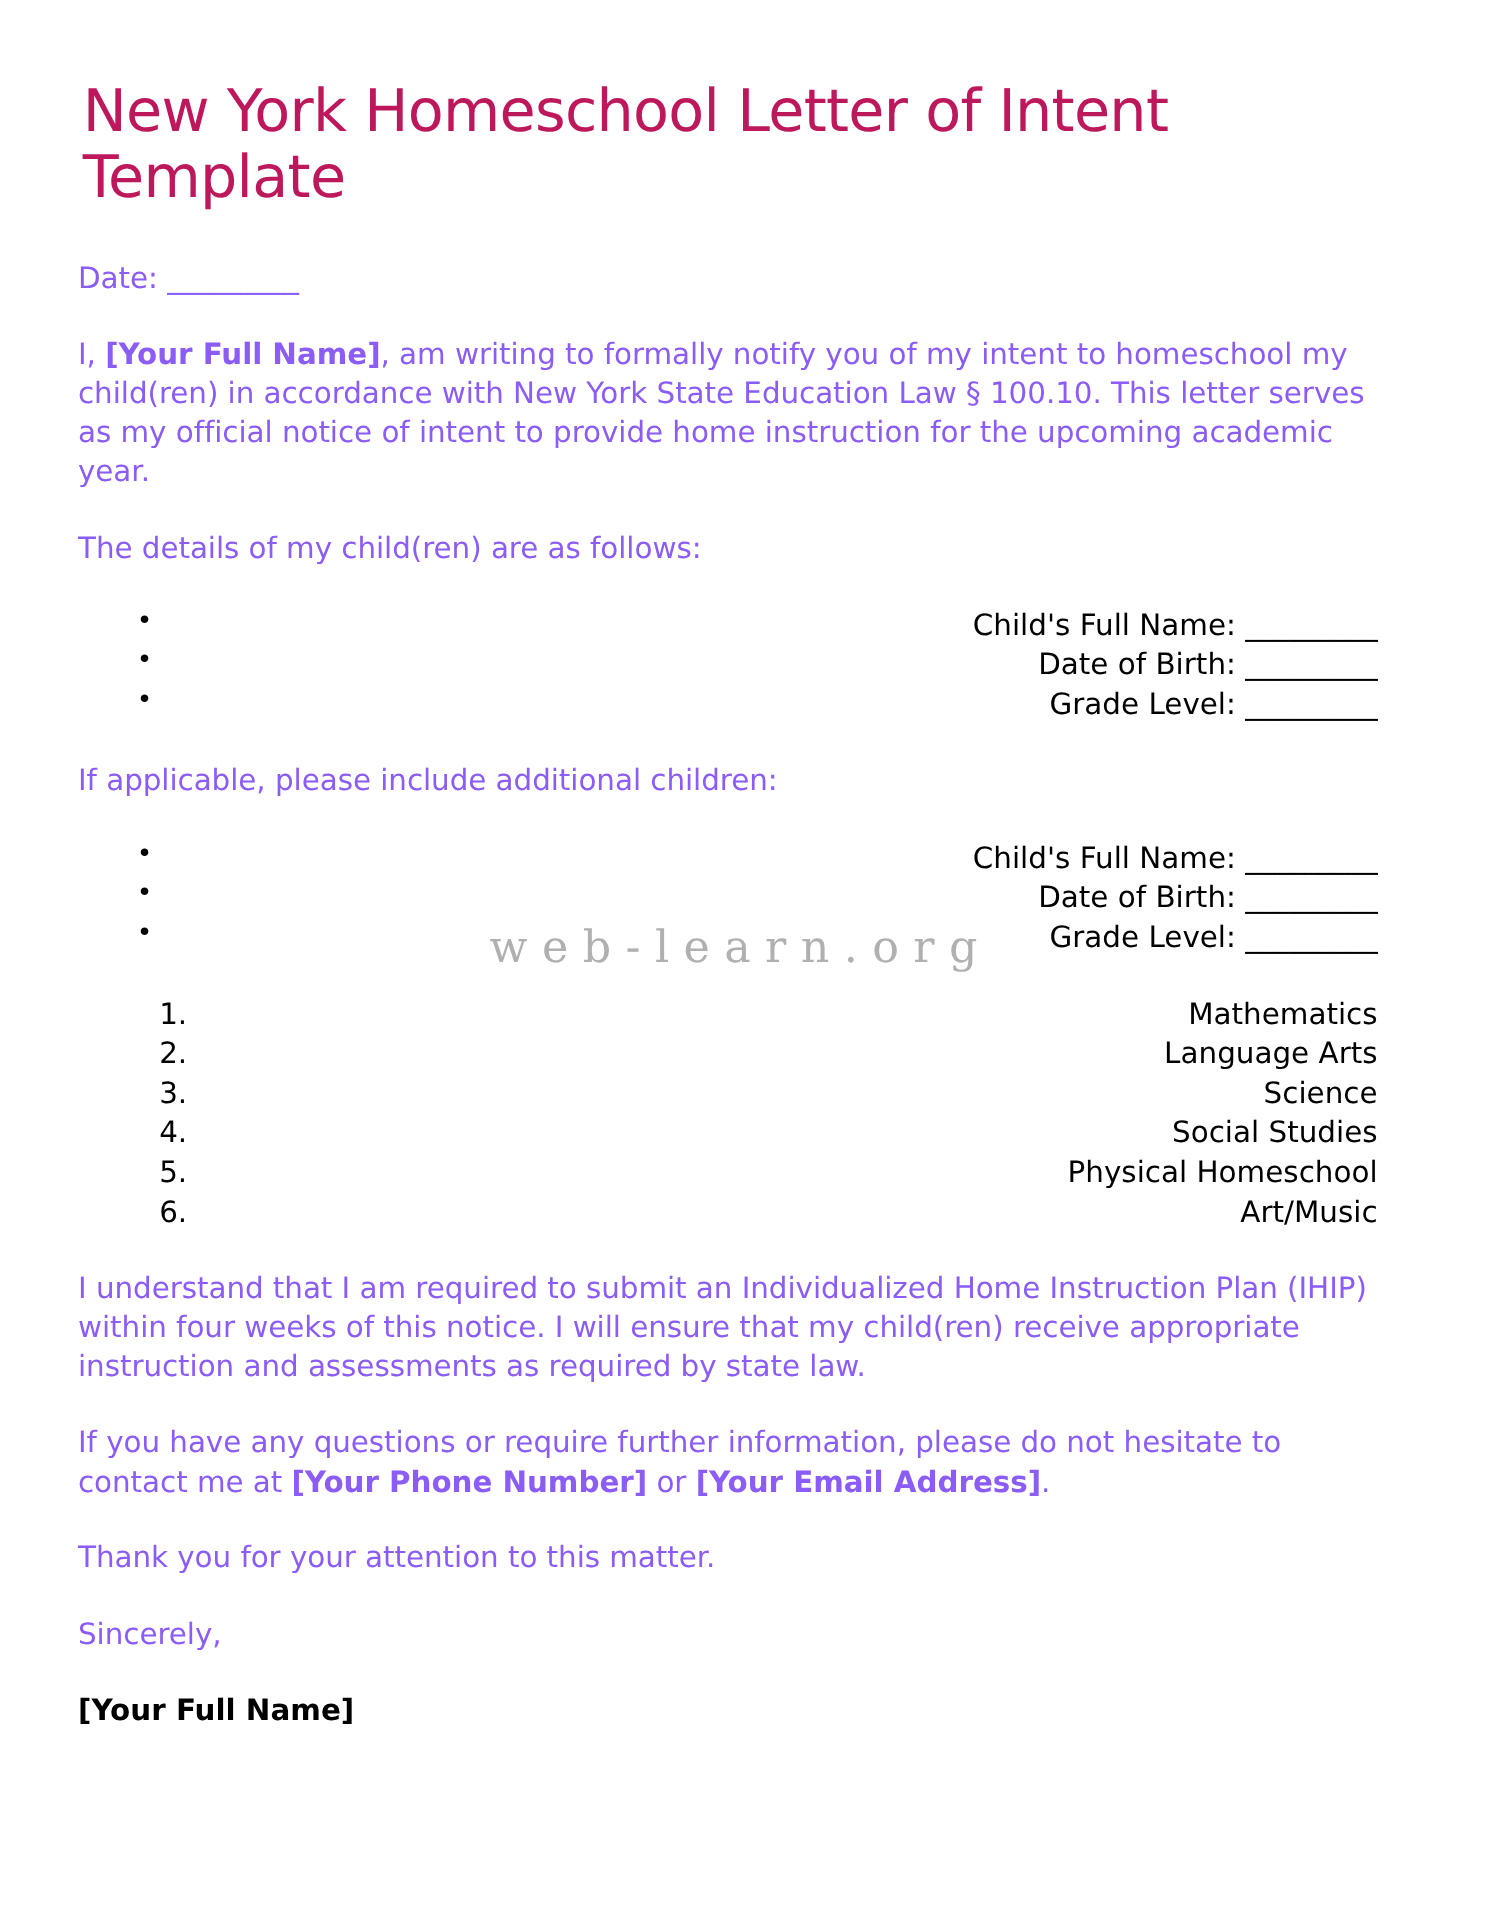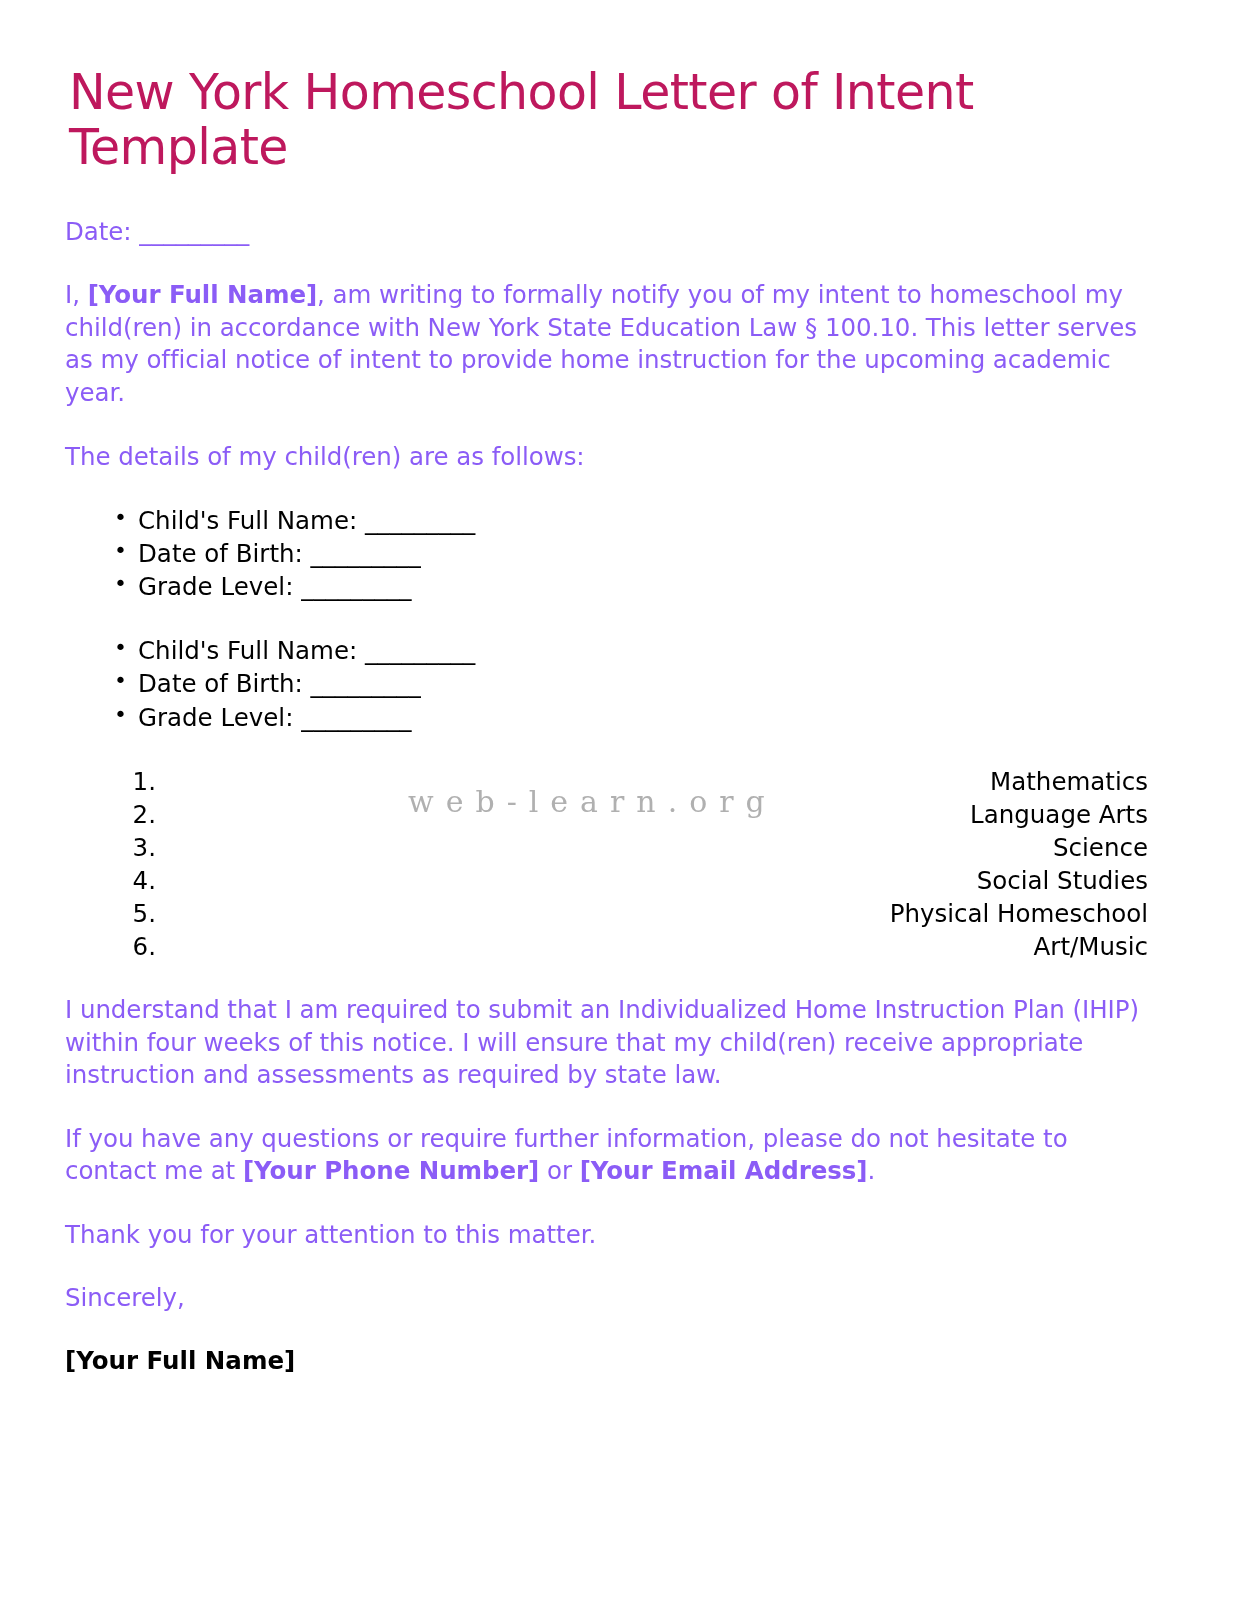--- a/index.html
+++ b/index.html
@@ -56,20 +56,21 @@
   }
   .para b, .bold {
     font-weight: bold;
   }
 
   
   ul.bullets {
     margin: 0 0 31px 0;
     padding: 0 0 0 73px;
     list-style: none;
+    text-align: right;
   }
   ul.bullets li {
     font-size: 24.5px;
     line-height: 1.35;
     margin: 0;
     position: relative;
     color: #000;
   }
   ul.bullets li::before {
     content: "\2022";
@@ -113,23 +114,23 @@
     color: #000;
   }
   .sig-line.strong {
     font-weight: bold;
   }
 
   
   .watermark {
     position: absolute;
     left: 408px;
-    top: 784px;
+    top: 768px;
     font-family: "DejaVu Serif", "Liberation Serif", serif;
-    font-size: 30px;
+    font-size: 37px;
     letter-spacing: 12px;
     color: #9a9a9a;
     opacity: 0.78;
     white-space: nowrap;
     pointer-events: none;
     user-select: none;
     z-index: 5;
   }
 </style>
 </head>
@@ -149,20 +150,21 @@
     <p class="para"><span>I, </span><span class="bold">[Your Full Name]</span><span>, am writing to formally notify you of my intent to homeschool my child(ren) in accordance with New York State Education Law § 100.10. This letter serves as my official notice of intent to provide home instruction for the upcoming academic year.</span></p>
 
     <p class="para">The details of my child(ren) are as follows:</p>
 
     <ul class="bullets">
       <li>Child's Full Name: _________</li>
       <li>Date of Birth: _________</li>
       <li>Grade Level: _________</li>
     </ul>
 
+    <p class="para">If applicable, please include additional children:</p>
 
     <ul class="bullets">
       <li>Child's Full Name: _________</li>
       <li>Date of Birth: _________</li>
       <li>Grade Level: _________</li>
     </ul>
 
 
     <ol class="numbers">
       <li>Mathematics</li>

